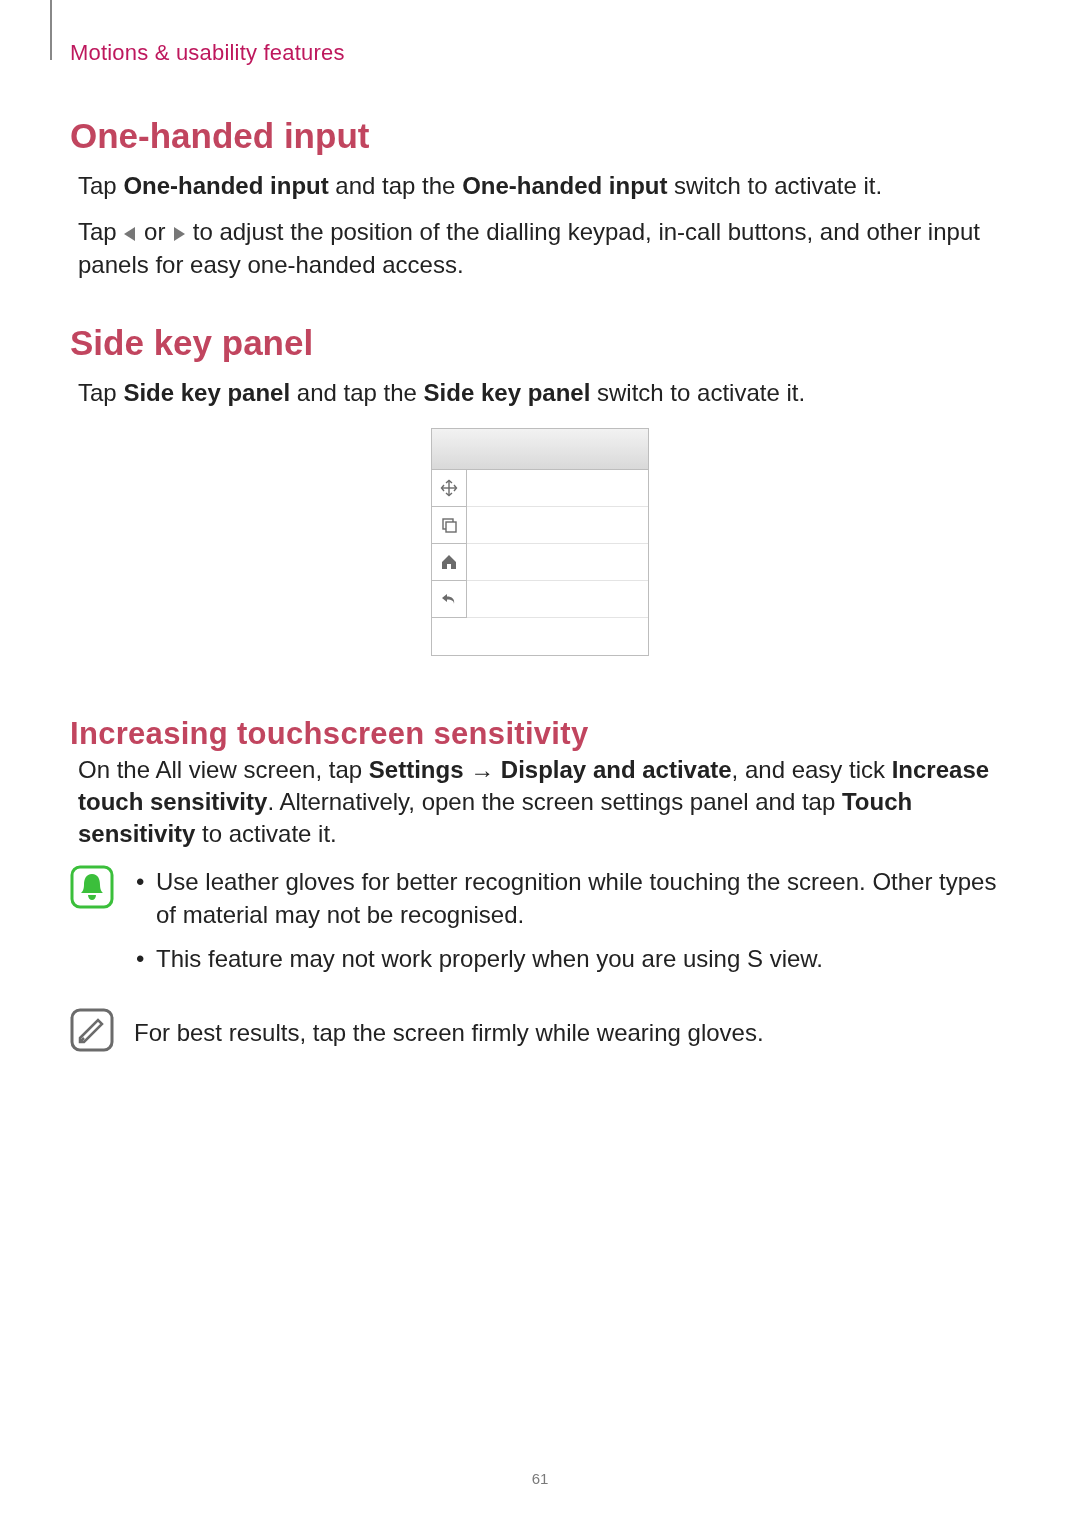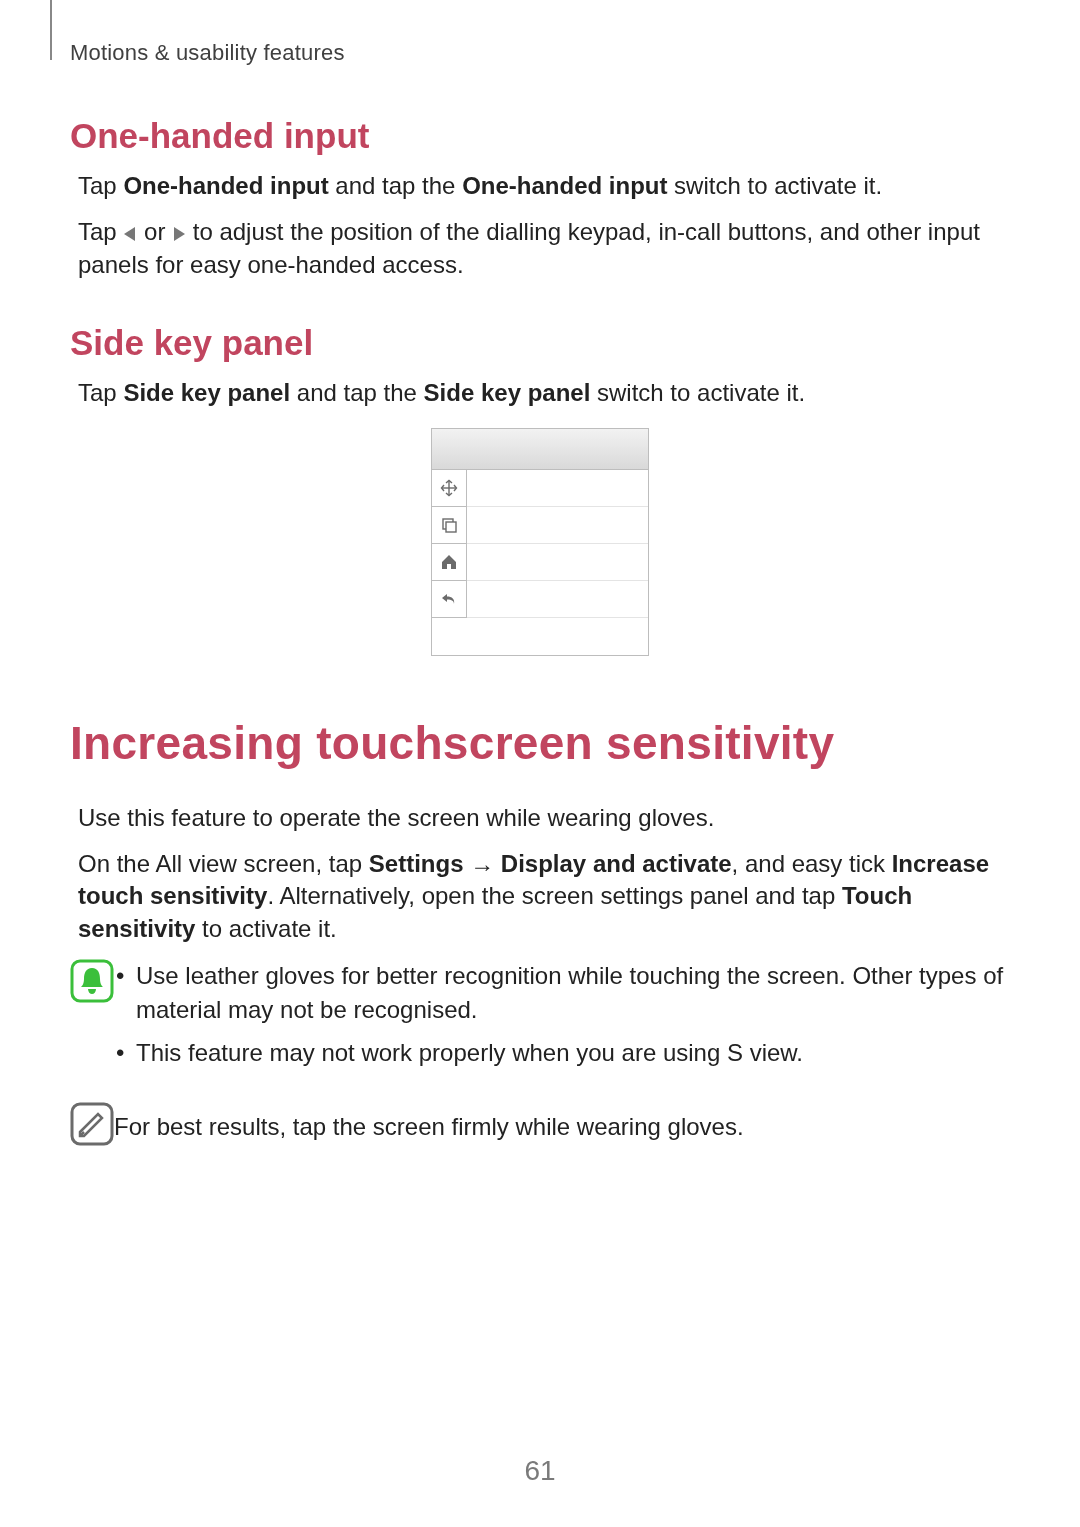--- a/index.html
+++ b/index.html
@@ -23,35 +23,35 @@
   .top-rule {
     position: absolute;
     left: 50px;
     top: 0;
     width: 2px;
     height: 60px;
     background: #888;
   }
   .breadcrumb {
     font-size: 22px;
-    color: #404040;
+    color: #be185d;
     margin: 0 0 50px 0;
     letter-spacing: 0.2px;
   }
   h2.brand {
     color: #c1455f;
     font-weight: 700;
     font-size: 35px;
     margin: 0 0 14px 0;
   }
   h1.brand {
     color: #c1455f;
     font-weight: 700;
-    font-size: 46px;
-    margin: 60px 0 32px 0;
+    font-size: 31px;
+    margin: 60px 0 2px 0;
     letter-spacing: 0.3px;
   }
   p.body {
     font-size: 24px;
     line-height: 1.35;
     margin: 0 0 14px 8px;
     color: #222;
   }
   .b { font-weight: 700; }
   .section-gap { height: 28px; }
@@ -95,20 +95,21 @@
   .side-key-body {
     flex: 1;
     height: 36px;
     border-bottom: 1px solid #e4e4e4;
   }
   .spacer-row { height: 40px; }
   
   .note {
     display: flex;
     align-items: flex-start;
+    gap: 20px;
     margin-top: 6px;
   }
   .note .icon-box {
     flex: 0 0 44px;
     height: 44px;
   }
   .note ul {
     margin: 0;
     padding: 0 0 0 22px;
     font-size: 24px;
@@ -127,21 +128,21 @@
     font-size: 24px;
     line-height: 1.4;
     margin: 8px 12px 0 0;
   }
   .page-number {
     position: absolute;
     bottom: 40px;
     left: 0;
     width: 100%;
     text-align: center;
-    font-size: 28px;
+    font-size: 15px;
     color: #7a7a7a;
   }
 </style>
 </head>
 <body>
 
 <div class="page">
   <div class="top-rule"></div>
 
   <p class="breadcrumb">Motions &amp; usability features</p>
@@ -206,21 +207,20 @@
               <path d="M7 4 L2 8 L7 12 L7 9.5 C12 9.5 14 11 14 14 C15 9 12 6.5 7 6.5 Z" fill="#6b6b6b"></path>
             </svg>
         </div>
         <div class="side-key-body"></div>
       </div>
       <div class="spacer-row"></div>
     </div>
   </div>
 
   <h1 class="brand">Increasing touchscreen sensitivity</h1>
-  <p class="body">Use this feature to operate the screen while wearing gloves.</p>
   <p class="body">
     <span>On the All view screen, tap </span><span class="b">Settings</span><span> → </span><span class="b">Display and activate</span><span>, and easy tick </span><span class="b">Increase touch sensitivity</span><span>. Alternatively, open the screen settings panel and tap </span><span class="b">Touch sensitivity</span><span> to activate it.</span>
   </p>
 
   <div class="note">
     <div class="icon-box">
       <svg width="44" height="44" viewBox="0 0 44 44">
         <rect x="2" y="2" width="40" height="40" rx="8" ry="8" fill="none" stroke="#3bbf3b" stroke-width="3"></rect>
         <path d="M22 9 C16 9 14 14 14 20 C14 26 11 28 11 28 L33 28 C33 28 30 26 30 20 C30 14 28 9 22 9 Z" fill="#3bbf3b"></path>
         <path d="M18 30 C18 33 20 35 22 35 C24 35 26 33 26 30 Z" fill="#3bbf3b"></path>

